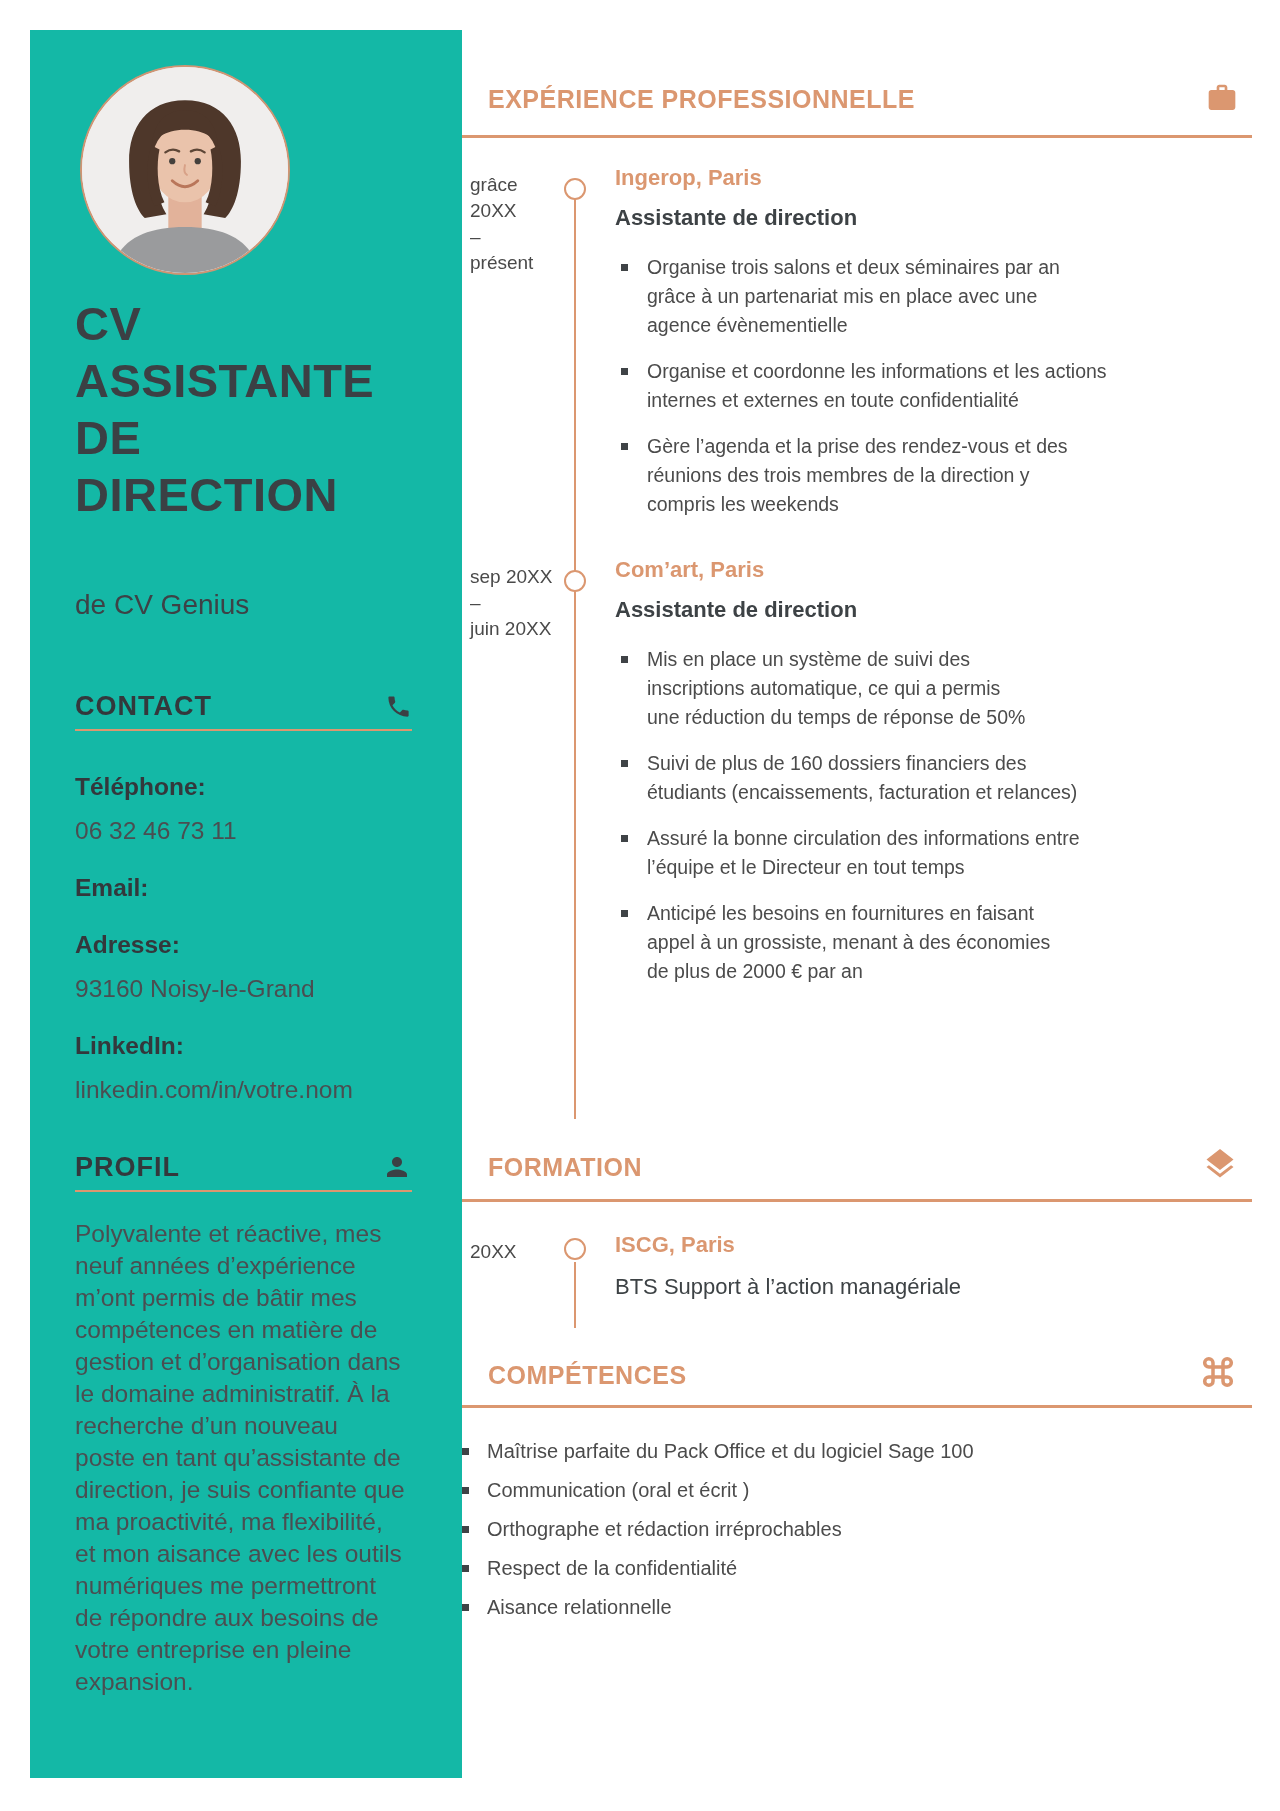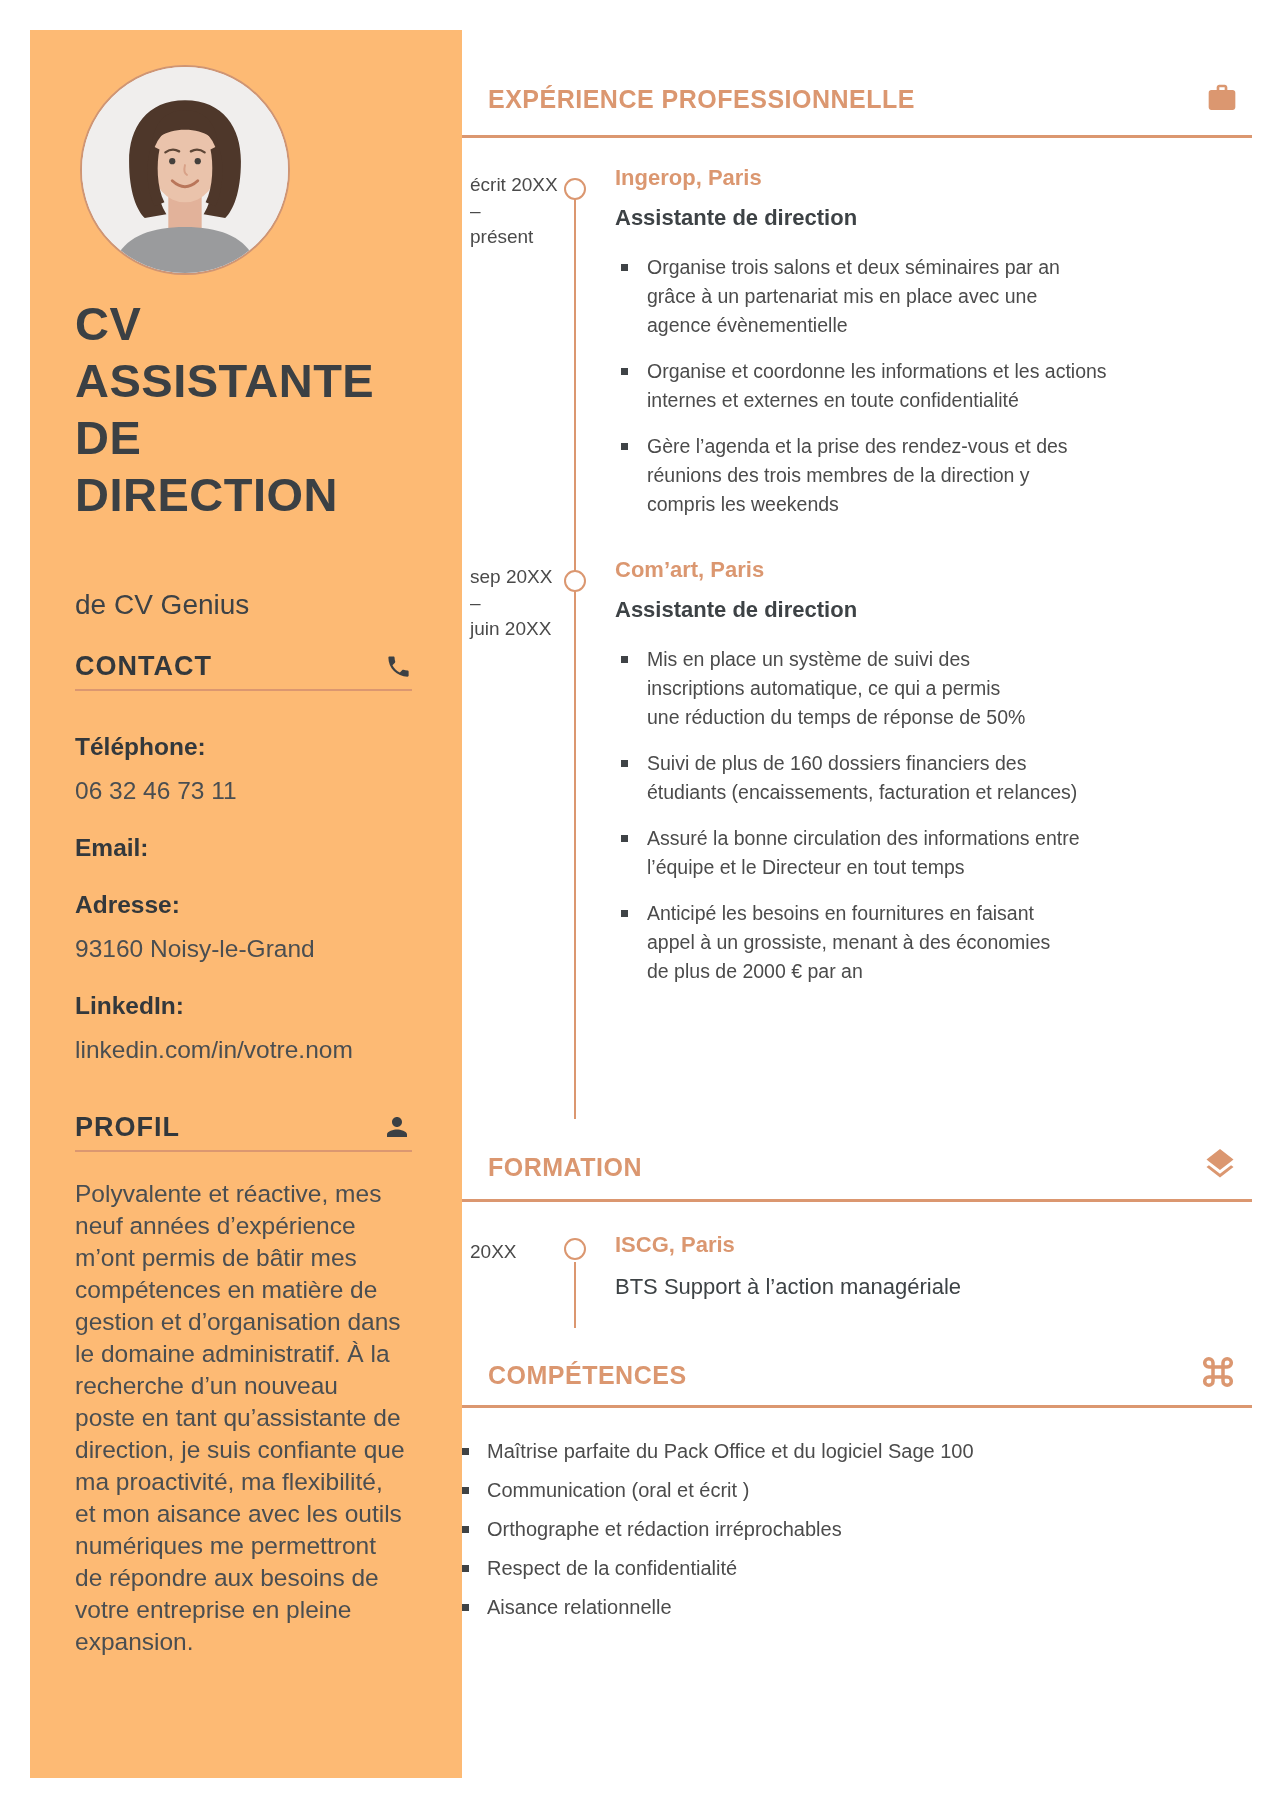--- a/index.html
+++ b/index.html
@@ -2,29 +2,29 @@
 <html><head>
 <meta charset="utf-8">
 <style>
   * { margin:0; padding:0; box-sizing:border-box; }
   html,body { background:#ffffff; }
   body { font-family:"Liberation Sans","DejaVu Sans",sans-serif; }
   .page { position:relative; width:1280px; height:1811px; background:#ffffff; overflow:hidden; margin:0 auto; }
 
   
   .sidebar { position:absolute; left:30px; top:30px; width:432px; height:1748px;
-             background:#fdba74; padding:0 50px 0 45px; }
+             background:#14b8a6; padding:0 50px 0 45px; }
   .photo-ring { margin:35px 0 0 5px; width:210px; height:210px; border-radius:50%;
                 border:2px solid #cf9574; overflow:hidden; background:#f0eeed; }
   .photo-ring svg { display:block; width:100%; height:100%; }
   .name { margin-top:20px; font-size:47px; line-height:57px; font-weight:bold;
           color:#3b4044; letter-spacing:.5px; }
   .subtitle { margin-top:65px; font-size:28px; line-height:34px; color:#3d4246; }
 
-  .side-head { margin-top:28px; display:flex; align-items:center; justify-content:space-between; }
+  .side-head { margin-top:68px; display:flex; align-items:center; justify-content:space-between; }
   .side-head h3 { font-size:27px; line-height:32px; font-weight:bold; letter-spacing:1px; color:#33383c; }
   .side-head .ic { flex:none; }
   .side-rule { margin-top:7px; border-top:2px solid #db9770; }
 
   .contact-list { margin-top:41px; }
   .contact-item + .contact-item { margin-top:28px; }
   .c-label { font-size:24.5px; line-height:29px; font-weight:bold; color:#33383c; }
   .c-value { margin-top:15px; font-size:24.5px; line-height:29px; color:#4a4e51; }
 
   .profil-head { margin-top:47px; }
@@ -171,21 +171,21 @@
         </svg>
     </span>
     <div class="rule"></div>
   </div>
 
   <div class="jobs">
     <div class="mainline"></div>
 
     <div class="job">
       <div class="dates">
-        <div>écrit 20XX</div>
+        <div>grâce 20XX</div>
         <div>–</div>
         <div>présent</div>
       </div>
       <div class="tl">
         <div class="dot"></div>
       </div>
       <div class="jcontent">
         <div class="company">Ingerop, Paris</div>
         <div class="role">Assistante de direction</div>
         <div class="bullets">

